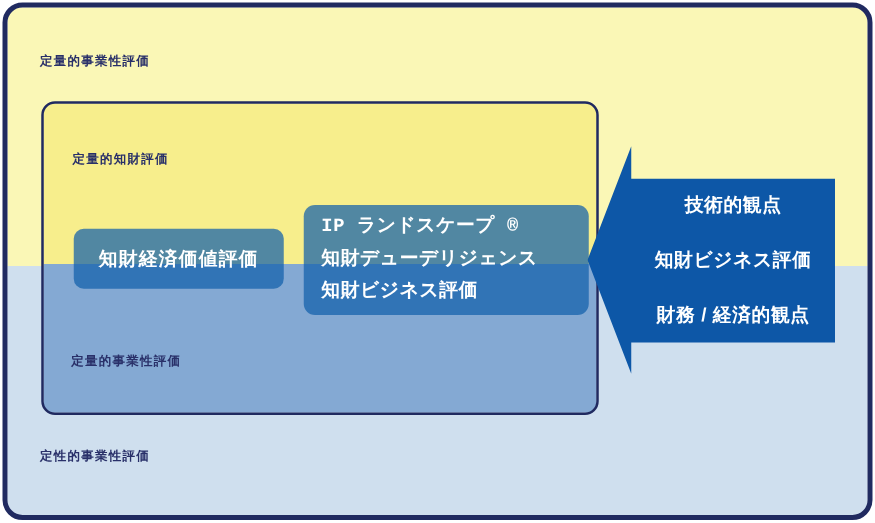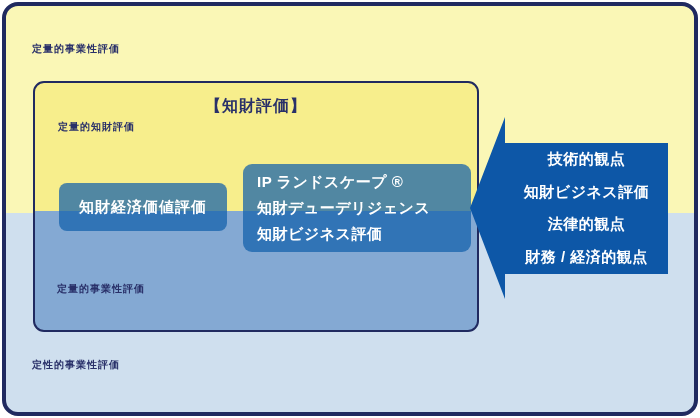--- a/index.html
+++ b/index.html
@@ -53,21 +53,21 @@
   }
   .methods-box{
     position:absolute;left:243px;top:164px;width:228px;height:88px;
     box-sizing:border-box;
     background:rgba(17,96,170,0.72);
     border-radius:9px;
     display:flex;flex-direction:column;justify-content:center;
     padding-left:14px;
     color:#ffffff;font-size:15px;letter-spacing:0.5px;
   }
-  .methods-box .line{line-height:26px;white-space:nowrap;}
+  .methods-box .line{line-height:26px;white-space:nowrap;font-family:Liberation Mono, monospace;}
 
   
   .arrow{position:absolute;left:470px;top:117px;width:198px;height:182px;}
   .arrow svg{position:absolute;left:0;top:0;display:block;}
   .arrow-text{
     position:absolute;left:35px;top:26px;width:163px;height:131px;
     display:flex;flex-direction:column;
     color:#ffffff;font-size:15px;letter-spacing:0.5px;
   }
   .arrow-text .line{
@@ -80,38 +80,36 @@
 
 <div class="stage">
 
   <div class="outer-box"></div>
 
   <div class="navy-label" style="left:32px;top:42px;">定量的事業性評価</div>
 
   <div class="navy-label" style="left:32px;top:358px;">定性的事業性評価</div>
 
   <div class="inner-box">
-    <div class="inner-title">【知財評価】</div>
     <div class="navy-label" style="left:23px;top:37px;">定量的知財評価</div>
     <div class="navy-label" style="left:22px;top:199px;">定量的事業性評価</div>
   </div>
 
   <div class="value-box">知財経済価値評価</div>
 
   <div class="methods-box">
     <div class="line">IP ランドスケープ ®</div>
     <div class="line">知財デューデリジェンス</div>
     <div class="line">知財ビジネス評価</div>
   </div>
 
   <div class="arrow">
     <svg width="198" height="182" viewBox="0 0 198 182">
       <polygon points="198,26 35,26 35,0 0,91 35,182 35,157 198,157" fill="#0d57a7"></polygon>
     </svg>
     <div class="arrow-text">
       <div class="line">技術的観点</div>
       <div class="line">知財ビジネス評価</div>
-      <div class="line">法律的観点</div>
       <div class="line">財務 / 経済的観点</div>
     </div>
   </div>
 
 </div>
 
 </body></html>

